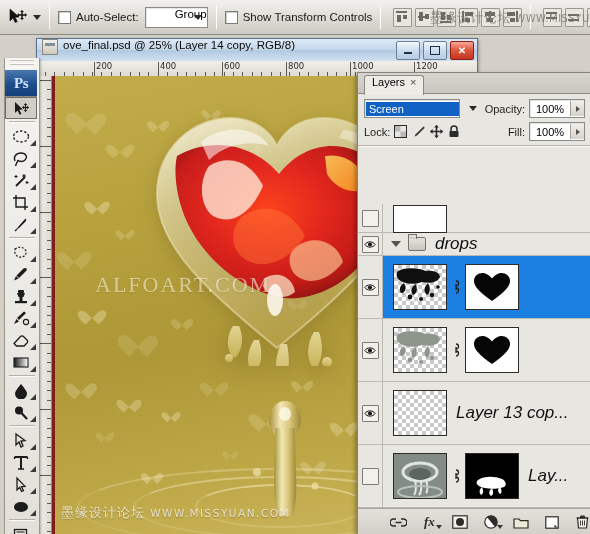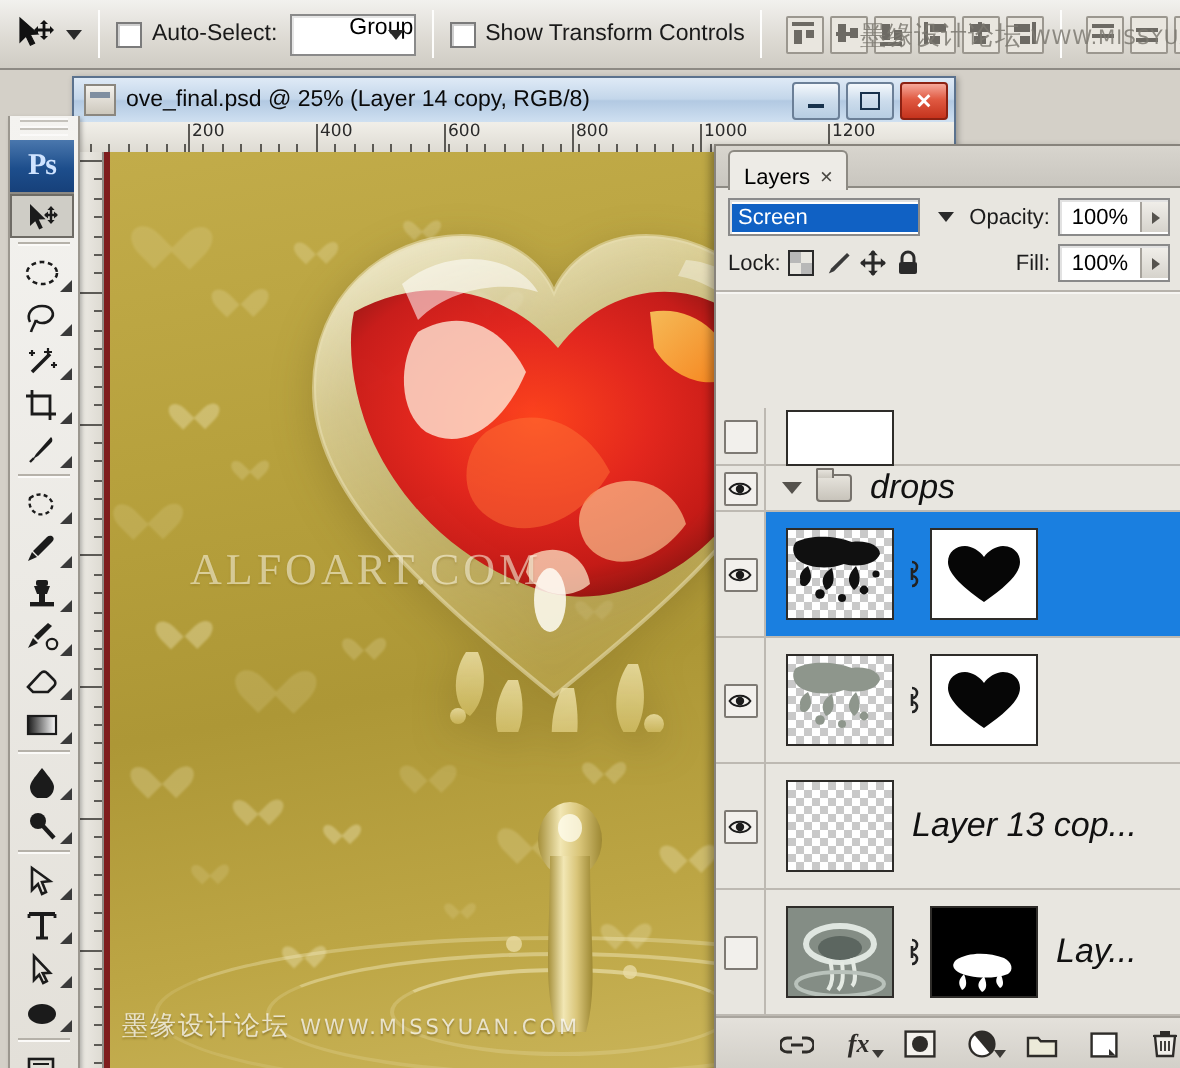--- a/index.html
+++ b/index.html
@@ -99,21 +99,21 @@
   #doc-window{
     position:absolute;left:36px;top:38px;width:440px;height:496px;
     border:1px solid #5b728e;background:#d6d2ca;
     box-shadow:1px 1px 3px rgba(0,0,0,.3);
     z-index:3;
   }
   #doc-title{
     height:22px;
     background:linear-gradient(#dfeaf6,#c3d6ea 48%,#b2c9e2 52%,#cfe0f1);
     border-bottom:1px solid #8fa4bb;
-    display:flex;align-items:center;position:relative;
+    display:flex;align-items:flex-start;position:relative;
   }
   #doc-title .docicon{
     width:14px;height:14px;margin:0 5px 0 5px;flex:none;
     background:linear-gradient(#f3f1ec,#cdc8bd);border:1px solid #8b877f;
     position:relative;
   }
   #doc-title .docicon:after{
     content:"";position:absolute;left:2px;top:3px;right:2px;height:3px;background:#7f8ea0;
   }
   #doc-title .txt{font-size:11.5px;color:#0a0a0a;white-space:nowrap;}
@@ -203,21 +203,21 @@
     box-shadow:-2px 2px 4px rgba(0,0,0,.3);
     z-index:8;overflow:hidden;
   }
   #lp-tabs{
     height:20px;background:linear-gradient(#d8d5ce,#c9c6bf);
     border-bottom:1px solid #8d8a83;position:relative;
   }
   #lp-tabs .tab{
     position:absolute;left:6px;top:2px;height:19px;padding:0 7px;
     background:#edebe6;border:1px solid #8d8a83;border-bottom:none;
-    border-radius:3px 3px 0 0;display:flex;align-items:flex-end;gap:5px;
+    border-radius:3px 3px 0 0;display:flex;align-items:flex-start;gap:5px;
     font-size:11px;
   }
   #lp-tabs .x{font-size:11px;color:#4a4843;}
   .lp-row{display:flex;align-items:center;padding:0 6px;height:23px;gap:4px;}
   .combo-mode{
     width:97px;height:17px;background:#fff;border:1px solid #8a8a8a;
     box-shadow:inset 1px 1px 0 #e2e2e2;display:flex;align-items:center;position:relative;
   }
   .combo-mode .val{
     background:#1061c4;color:#fff;font-size:11px;padding:1px 3px;margin-left:1px;width:100%;

